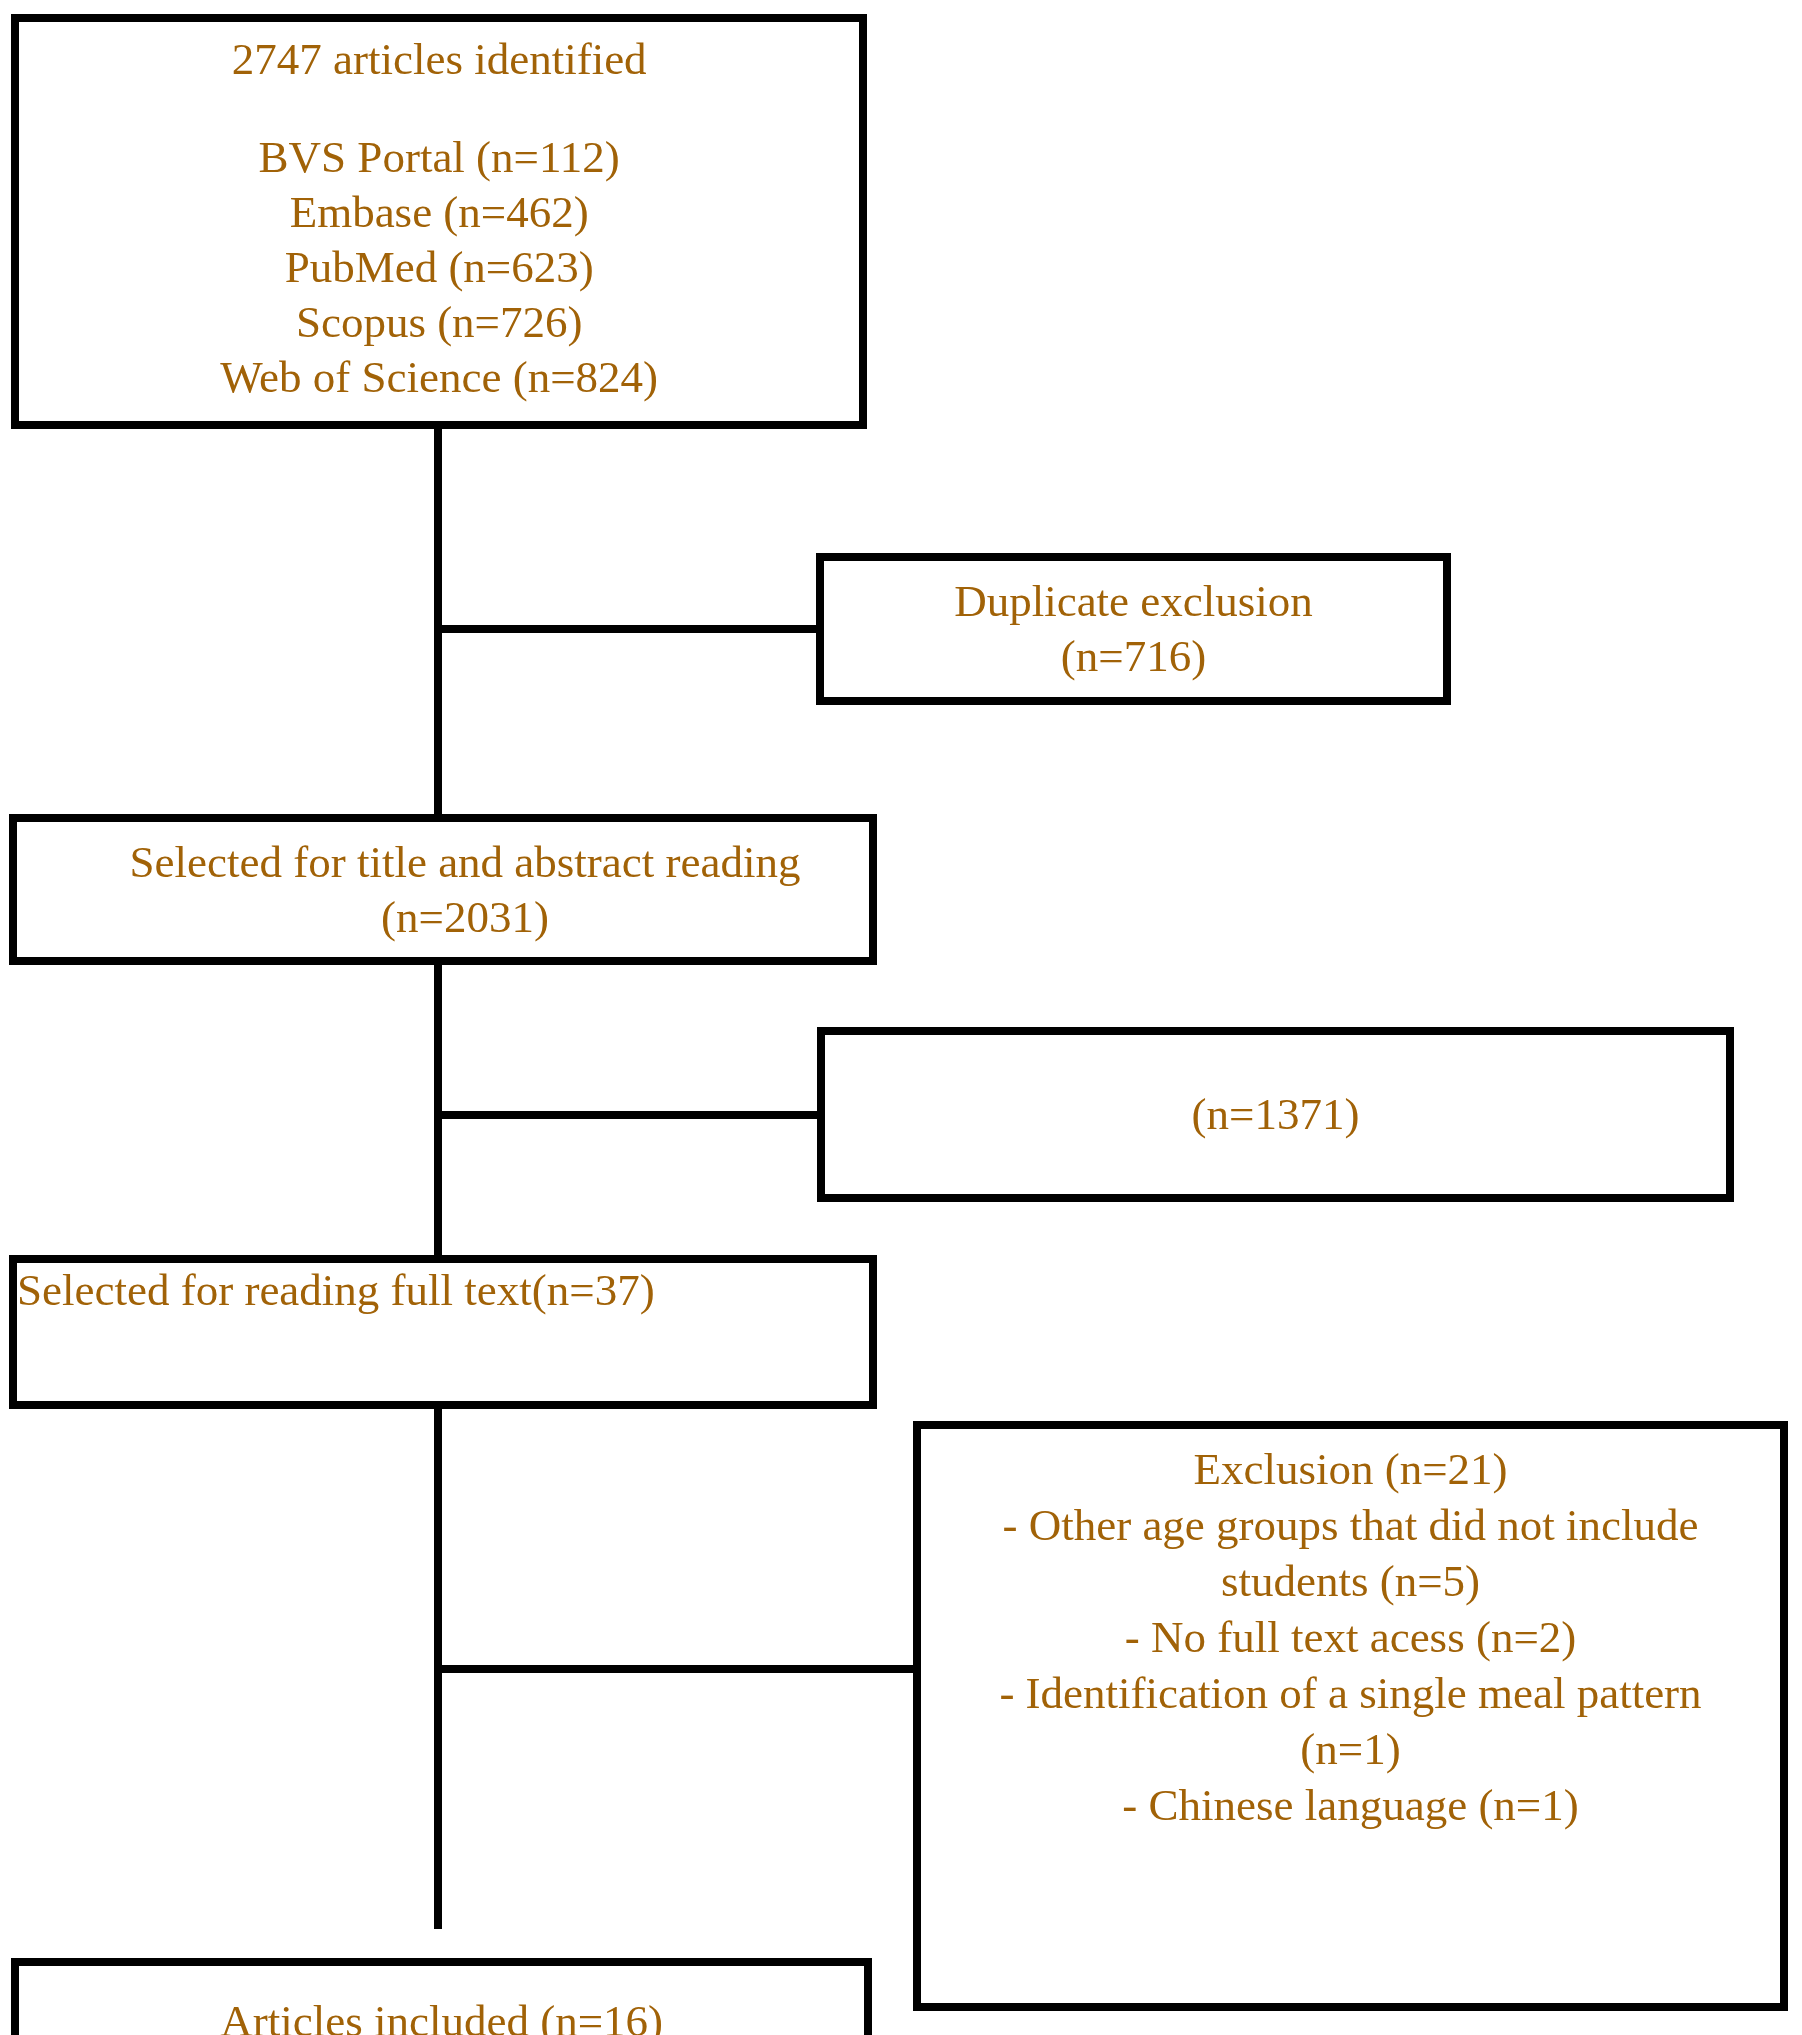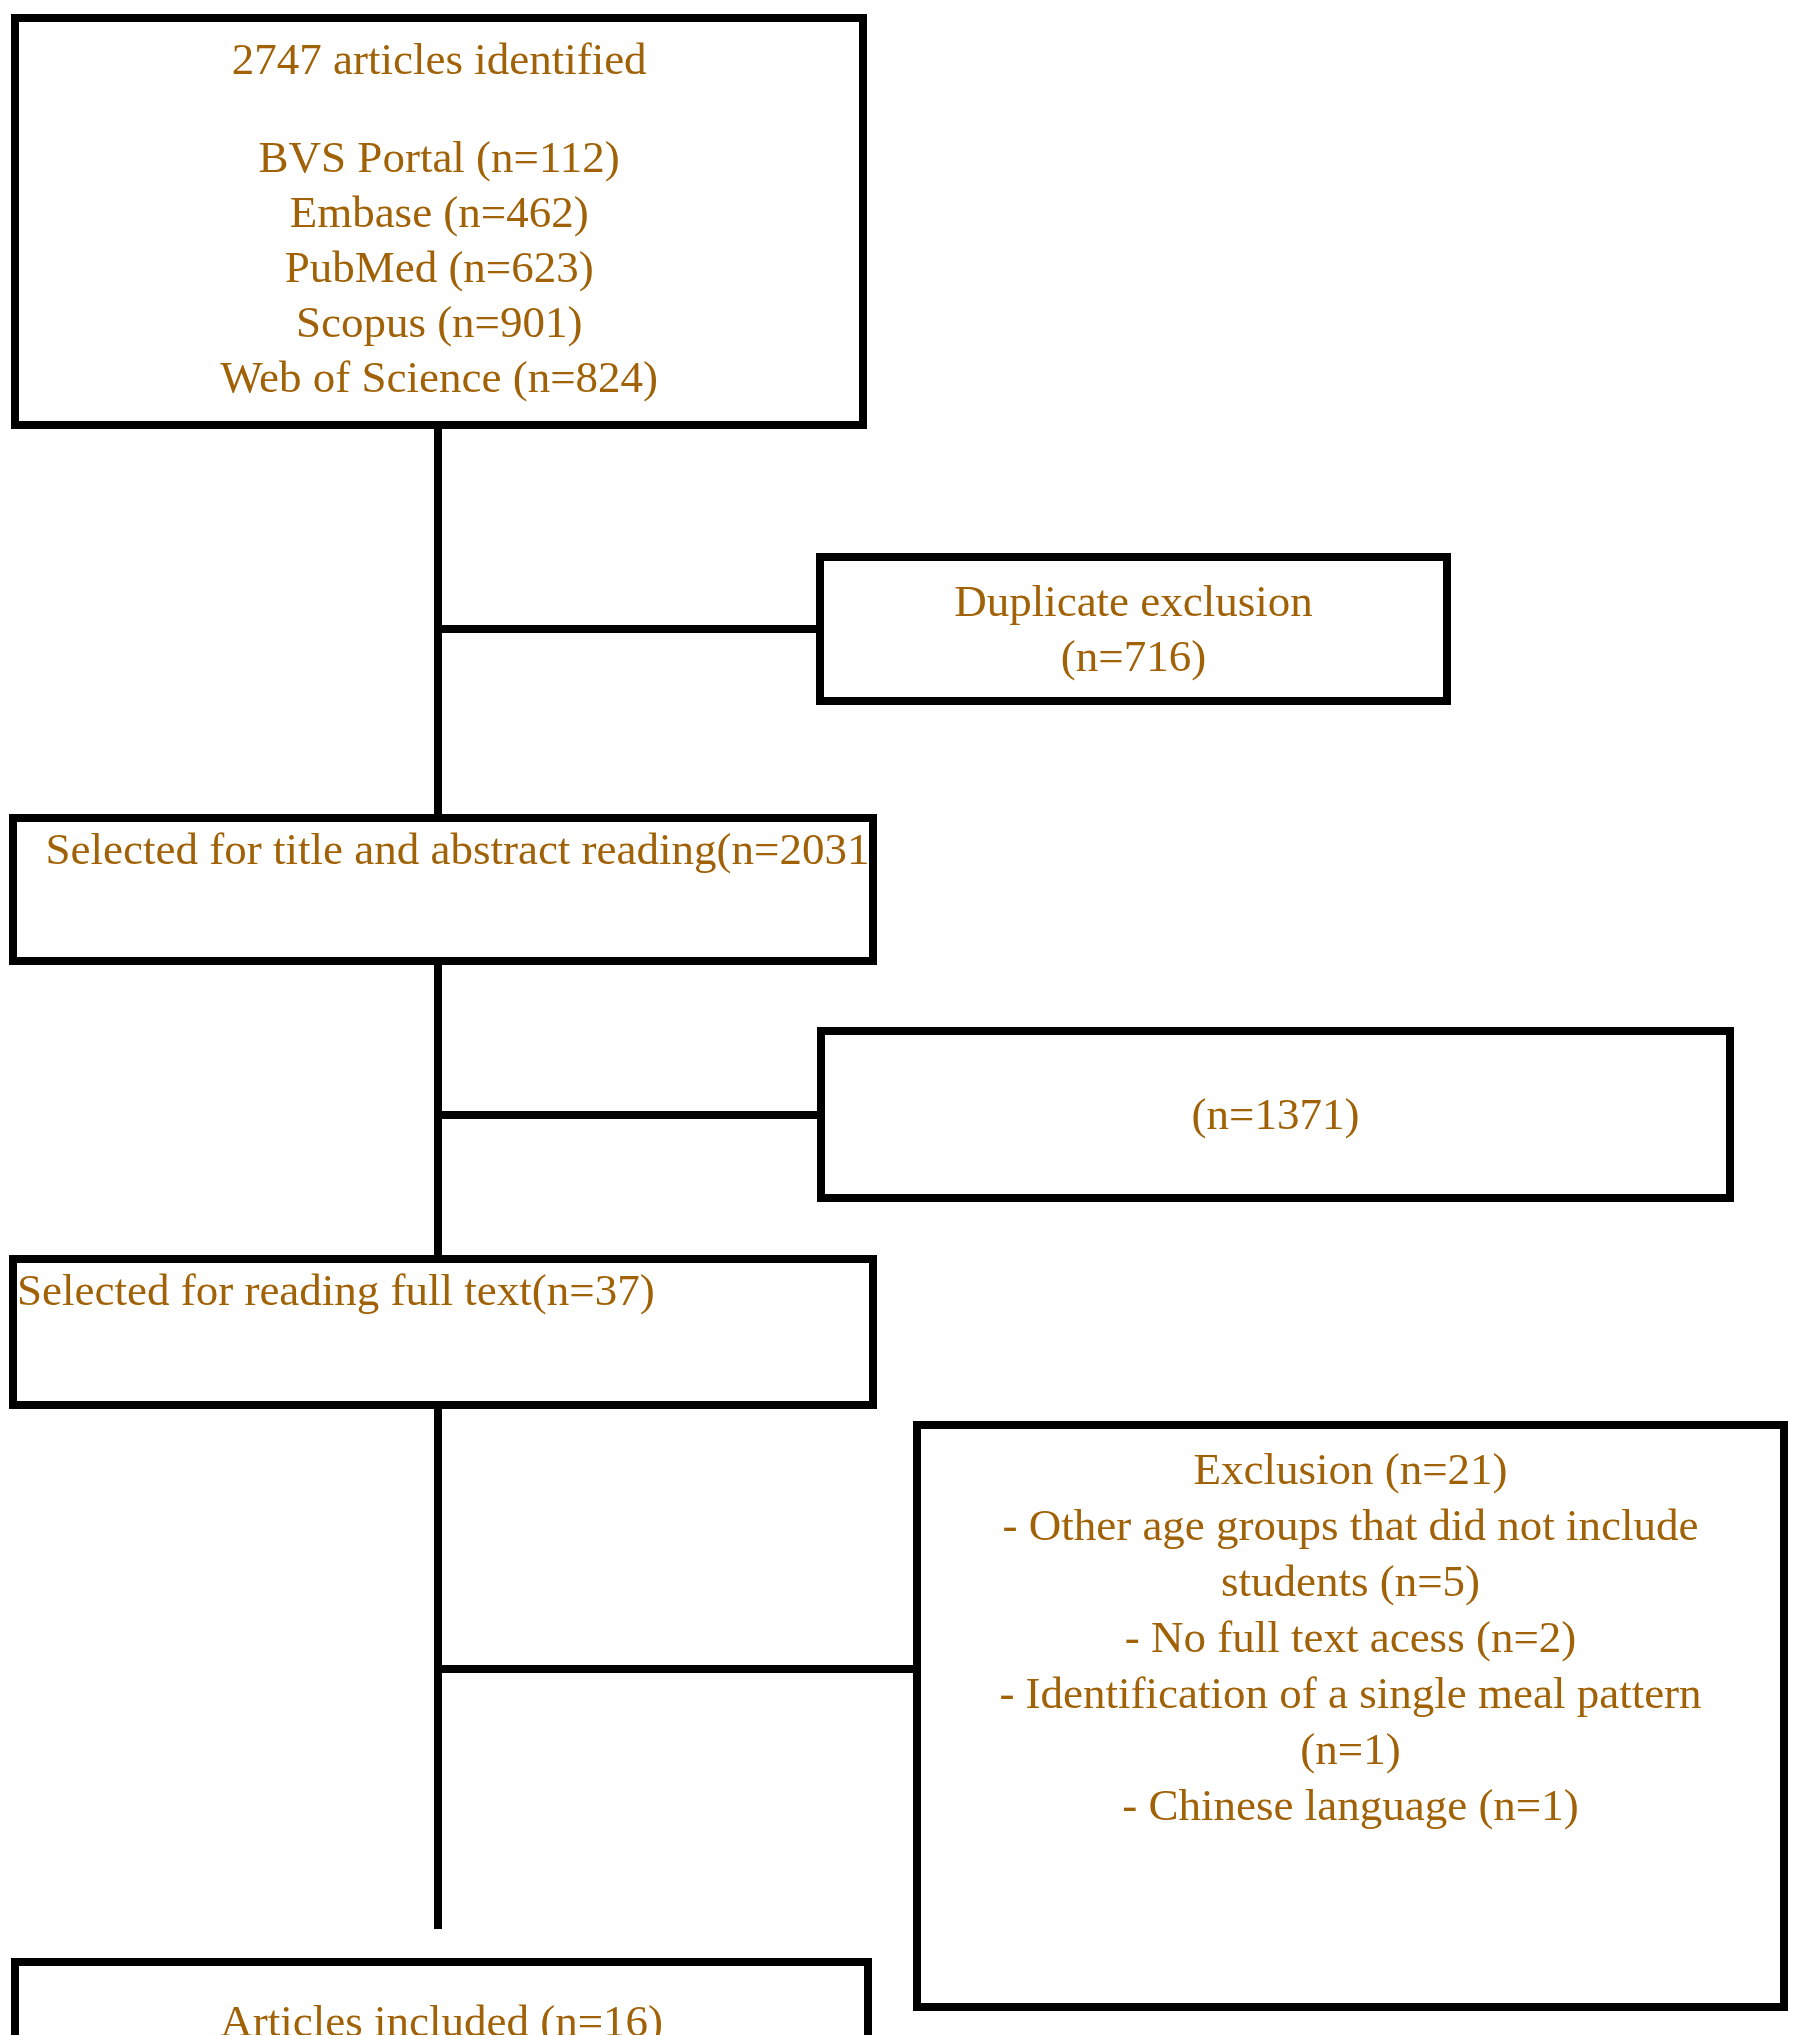--- a/index.html
+++ b/index.html
@@ -30,21 +30,21 @@
     white-space: nowrap;
   }
   
   .box-identified {
     left: 11.2px; top: 13.5px; width: 856px; height: 415px;
     padding-top: 10.5px;
   }
   .box-identified .spacer { height: 43px; }
   .box-title-abstract {
     left: 9px; top: 814px; width: 868px; height: 151px;
-    display: flex; flex-direction: row; justify-content: center; padding-left: 44px;
+    display: flex; flex-direction: column; justify-content: center; padding-left: 44px;
   }
   .box-fulltext {
     left: 9px; top: 1255px; width: 868px; height: 154px;
     display: flex; flex-direction: row; 
   }
   .box-included {
     left: 11.2px; top: 1958px; width: 861px; height: 99px;
     display: flex; flex-direction: column; justify-content: flex-end;
   }
   
@@ -84,21 +84,21 @@
   <div class="line h-conn-1"></div>
   <div class="line h-conn-2"></div>
   <div class="line h-conn-3"></div>
 
   <div class="box box-identified">
     <div class="txt">2747 articles identified</div>
     <div class="spacer"></div>
     <div class="txt">BVS Portal (n=112)</div>
     <div class="txt">Embase (n=462)</div>
     <div class="txt">PubMed (n=623)</div>
-    <div class="txt">Scopus (n=901)</div>
+    <div class="txt">Scopus (n=726)</div>
     <div class="txt">Web of Science (n=824)</div>
   </div>
 
   <div class="box box-duplicate">
     <div class="txt">Duplicate exclusion</div>
     <div class="txt">(n=716)</div>
   </div>
 
   <div class="box box-title-abstract">
     <div class="txt">Selected for title and abstract reading</div>

